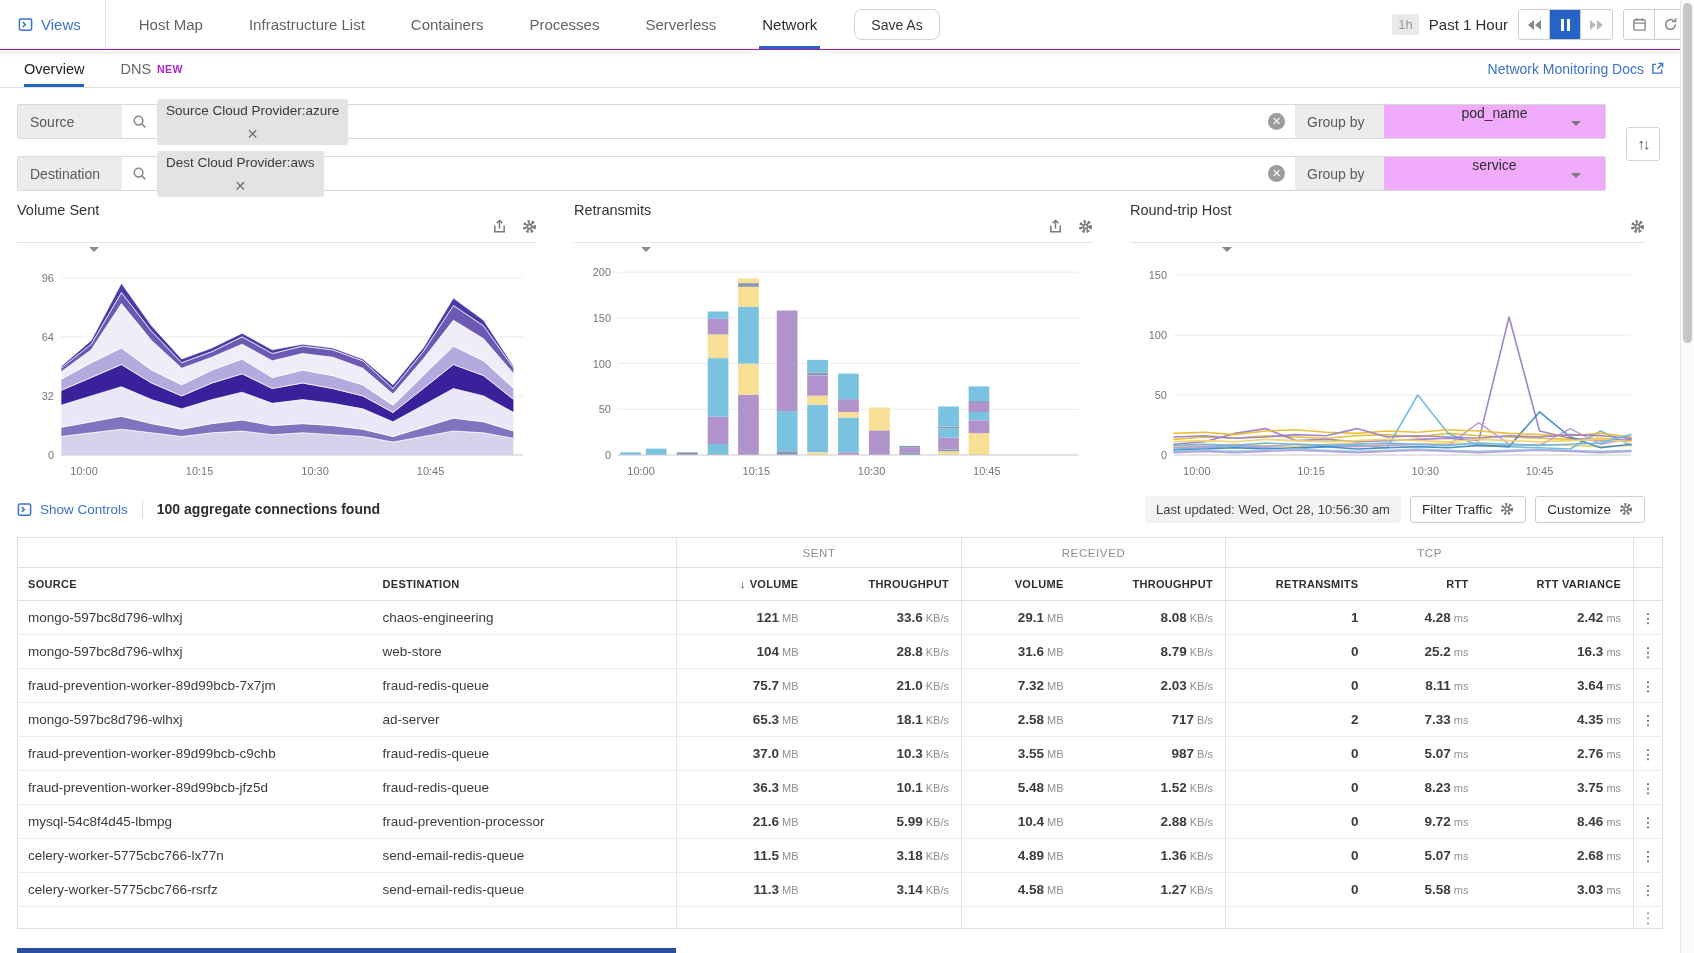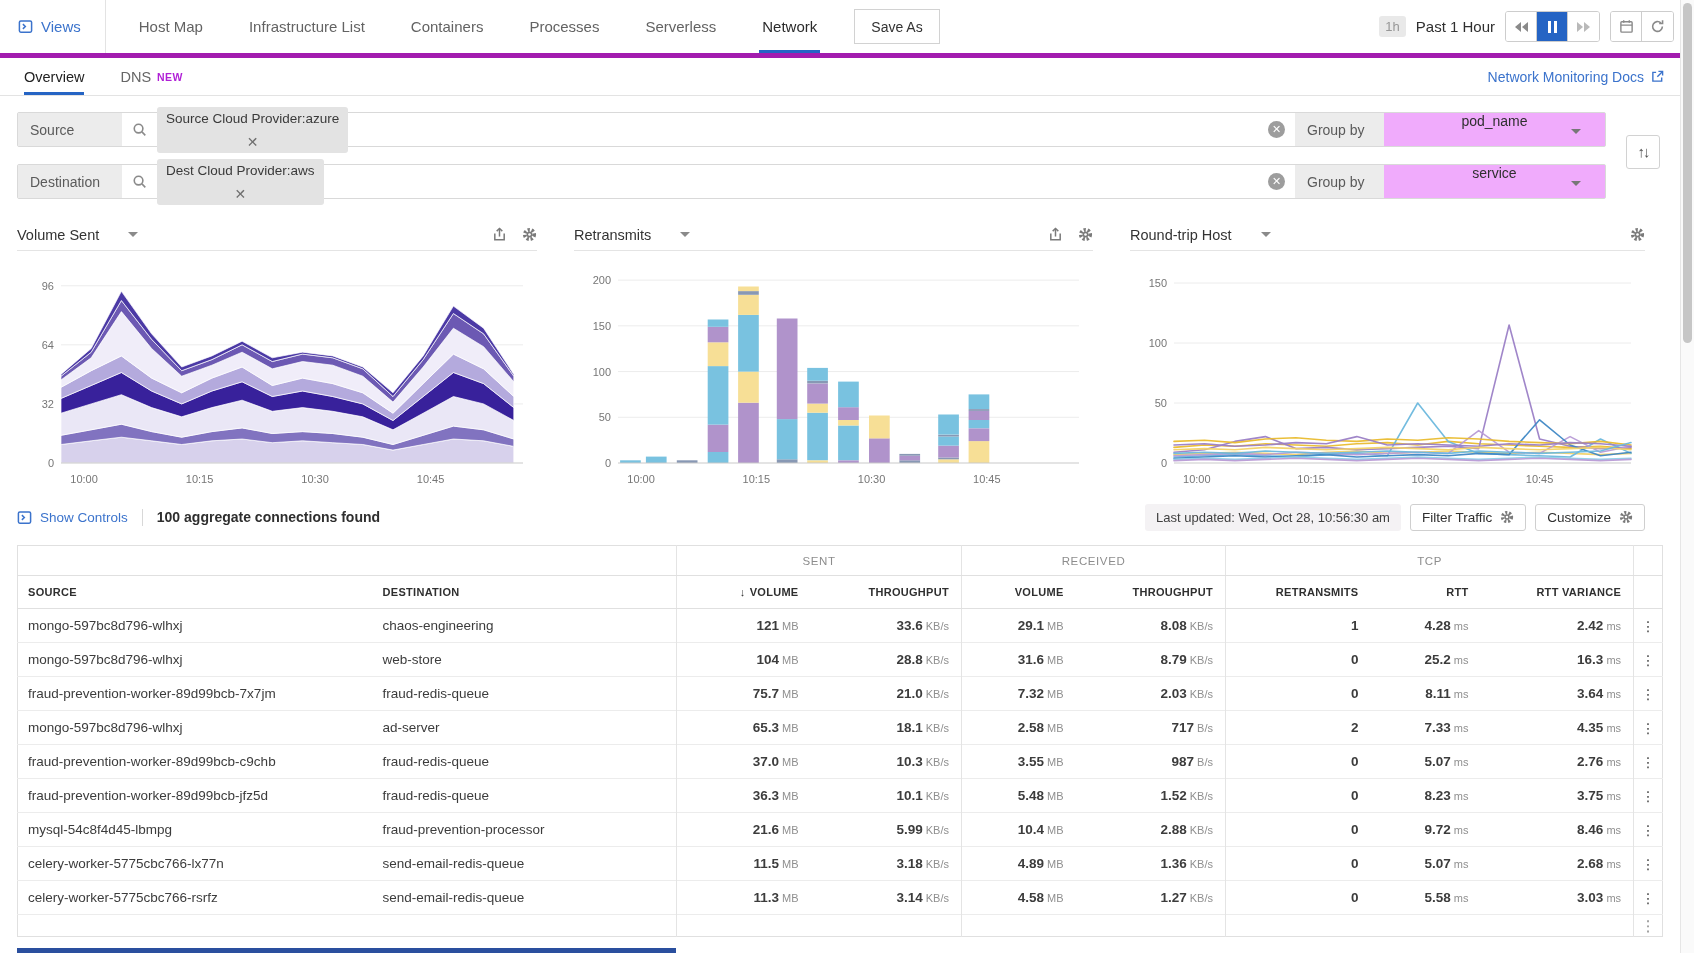--- a/index.html
+++ b/index.html
@@ -1,28 +1,28 @@
 <!DOCTYPE html>
 <html><head>
 <meta charset="utf-8">
 <style>
   * { margin:0; padding:0; box-sizing:border-box; }
   html,body { width:1694px; height:953px; overflow:hidden; background:#fff;
     font-family:"Liberation Sans", sans-serif; color:#333; }
   .app { position:relative; width:1694px; height:953px; }
 
   
-  .topnav { height:58px; display:flex; align-items:stretch; border-bottom:5px solid #a21caf; padding-right:20px; }
+  .topnav { height:50px; display:flex; align-items:stretch; border-bottom:1px solid #a21caf; padding-right:7px; }
   .views-btn { display:flex; align-items:center; gap:8px; padding:0 24px 0 18px; color:#3b73cc;
     font-size:15px; border-right:1px solid #e3e3e3; cursor:pointer; }
   .nav-items { display:flex; align-items:stretch; margin-left:10px; }
   .nav-item { display:flex; align-items:center; padding:0 23px; font-size:15px; color:#636363; position:relative; cursor:pointer; }
   .nav-item.active { color:#2b2b2b; }
   .nav-item.active::after { content:""; position:absolute; left:20px; right:20px; bottom:0; height:3px; background:#2564c4; }
-  .saveas { margin:9px 0 9px 14px; padding:0 16px; background:#fff; border:1px solid #d2d2d2; border-radius:0;
+  .saveas { margin:9px 0 9px 14px; padding:0 16px; background:#fff; border:1px solid #d2d2d2; border-radius:8px;
     font-size:14px; color:#333; font-family:inherit; cursor:pointer; }
   .top-right { margin-left:auto; display:flex; align-items:center; gap:10px; }
   .time-badge { background:#e9e9e9; color:#979797; font-size:13px; padding:3px 6px; border-radius:3px; }
   .time-label { font-size:15px; color:#2f2f2f; }
   .btn-group { display:flex; border:1px solid #cdcdcd; border-radius:3px; overflow:hidden; height:31px; }
   .btn-group .tbtn { width:31px; display:flex; align-items:center; justify-content:center; background:#fff;
     border:none; border-right:1px solid #cdcdcd; cursor:pointer; }
   .btn-group .tbtn:last-child { border-right:none; }
   .tbtn.pause-active { background:#2564c4; }
   .pause-bars { display:flex; gap:3px; }
@@ -53,21 +53,21 @@
   .caret { margin-left:auto; width:0; height:0; border-left:5px solid transparent; border-right:5px solid transparent;
     border-top:5px solid #777; }
   .filter-swap { position:absolute; right:34px; top:50%; margin-top:-19px; width:34px; height:34px; border:1px solid #d2d2d2;
     border-radius:3px; background:#fff; display:flex; align-items:center; justify-content:center;
     font-size:15px; font-weight:700; color:#555; letter-spacing:-2px; cursor:pointer; }
 
   
   .charts { display:flex; gap:37px; margin:8px 49px 0 17px; }
   .chart-panel { }
   .chart-head { display:flex; align-items:center; height:32px; border-bottom:1px solid #e4e4e4; }
-  .chart-title { font-size:14.5px; color:#333; cursor:pointer; display:flex; align-items:center; gap:29px; }
+  .chart-title { font-size:14.5px; color:#333; cursor:pointer; display:flex; align-items:center; gap:29px;flex-direction:column; }
   .chart-title .caret { border-top-color:#8a8a8a; }
   .chart-icons { margin-left:auto; display:flex; gap:15px; align-items:center; }
   .chart-icons span { cursor:pointer; display:flex; }
   .chart-svg { margin-top:6px; display:block; }
 
   
   .controlsrow { display:flex; align-items:center; margin:12px 49px 0 17px; height:32px; }
   .show-controls { display:flex; align-items:center; gap:8px; color:#3b73cc; font-size:13.5px; cursor:pointer; }
   .ctrl-divider { width:1px; height:17px; background:#d8d8d8; margin:0 14px; }
   .results-count { font-weight:700; font-size:14px; color:#2e2e2e; }

